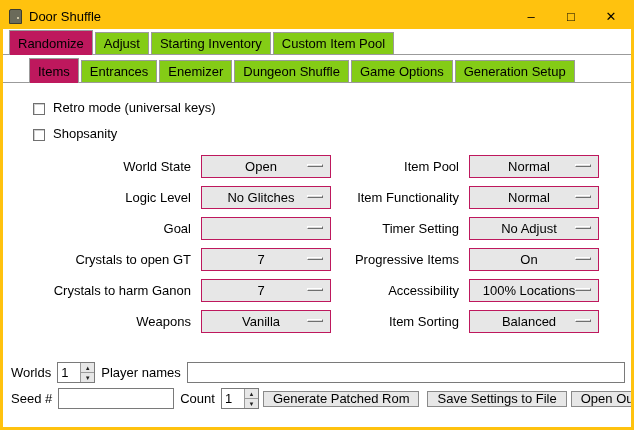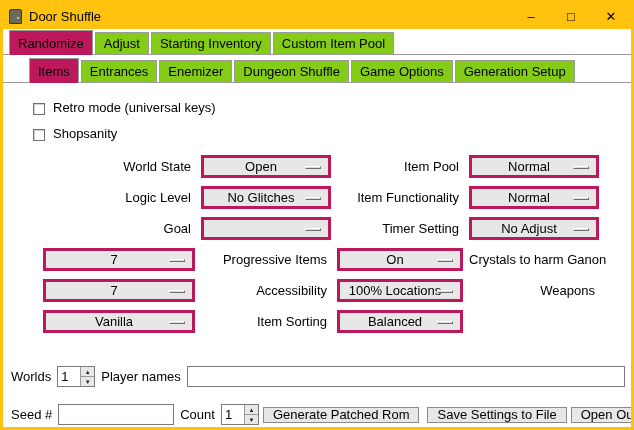--- a/index.html
+++ b/index.html
@@ -88,40 +88,40 @@
     align-items: center;
   }
   .field-label {
     text-align: right;
     padding-right: 4px;
     white-space: nowrap;
   }
   .optmenu {
     height: 23px;
     background: #e7e7e7;
-    border: 3px solid #be185d;
+    border: 1px solid #be185d;
     position: relative;
     display: flex; align-items: center; justify-content: center;
     cursor: default;
   }
   .optmenu .val { padding-right: 10px; }
   .opt-ind {
     position: absolute;
     right: 7px; top: 8px;
     width: 16px; height: 3px;
     background: #d9d9d9;
     border-style: solid;
     border-width: 1px;
     border-color: #ffffff #6f6f6f #6f6f6f #ffffff;
   }
   
   .bottom {
     position: absolute;
-    left: 6px; right: 6px; bottom: 2px;
-    display: flex; flex-direction: column; gap: 17px;
+    left: 6px; right: 6px; bottom: 18px;
+    display: flex; flex-direction: column; gap: 5px;
   }
   .brow { display: flex; align-items: center; gap: 4px; }
   .tlabel { white-space: nowrap; padding: 0 2px; }
   .tinput {
     height: 21px;
     border: 1px solid #7a7a7a;
     background: #fff;
     font-family: "Liberation Sans", sans-serif;
     font-size: 13px;
     padding: 0 4px;
@@ -232,20 +232,21 @@
     <div class="field-label">Goal</div>
     <div class="optmenu">
       <span class="opt-ind"></span>
     </div>
     <div class="field-label">Timer Setting</div>
     <div class="optmenu">
       <span class="val">No Adjust</span>
       <span class="opt-ind"></span>
     </div>
 
+    <div class="field-label">Crystals to open GT</div>
     <div class="optmenu">
       <span class="val">7</span>
       <span class="opt-ind"></span>
     </div>
     <div class="field-label">Progressive Items</div>
     <div class="optmenu">
       <span class="val">On</span>
       <span class="opt-ind"></span>
     </div>
 

